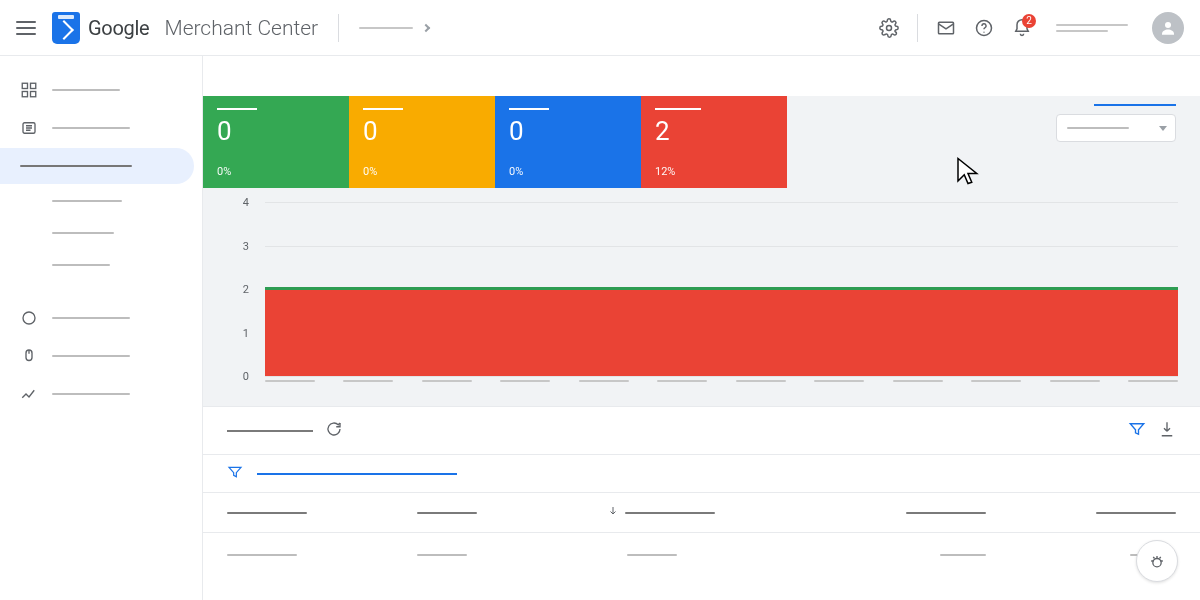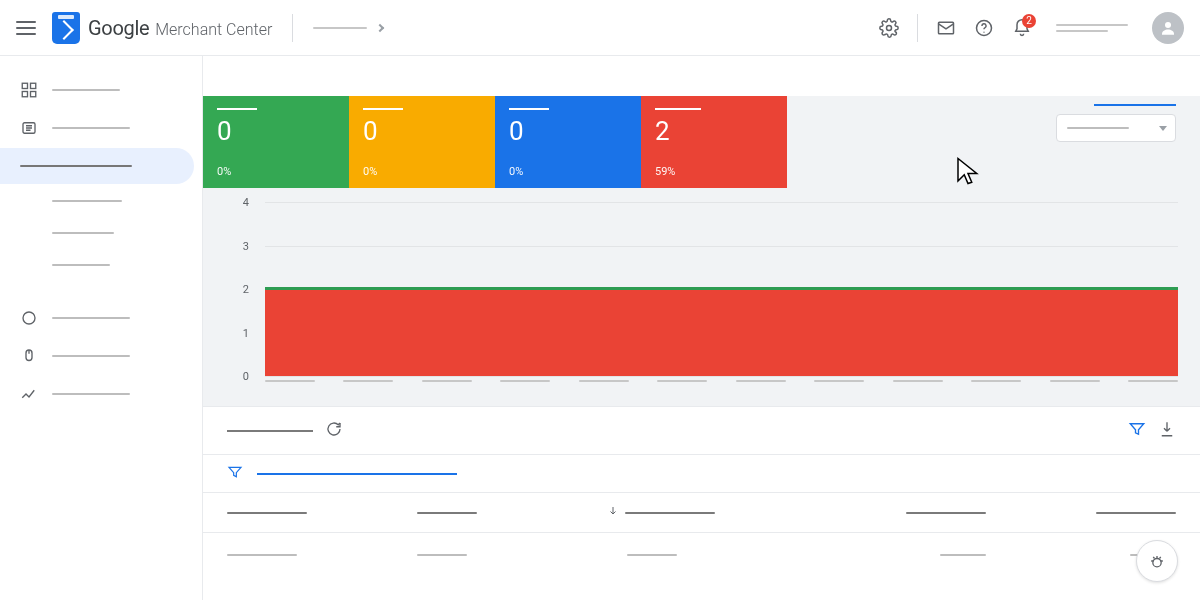--- a/index.html
+++ b/index.html
@@ -5,21 +5,21 @@
   * { box-sizing: border-box; margin: 0; padding: 0; }
   body { font-family: Roboto, Arial, sans-serif; font-size: 13px; color: #3c4043; width: 1200px; height: 600px; overflow: hidden; background: #fff; }
   .header { height: 56px; border-bottom: 1px solid #e8eaed; display: flex; align-items: center; padding: 0 16px; }
   .hamburger { width: 20px; height: 14px; display: flex; flex-direction: column; justify-content: space-between; cursor: pointer; margin-right: 16px; }
   .hamburger span { height: 2px; background: #5f6368; border-radius: 1px; }
   .logo { display: flex; align-items: center; gap: 8px; }
   .logo-badge { width: 28px; height: 32px; background: #1a73e8; border-radius: 3px 3px 5px 5px; position: relative; }
   .logo-badge::before { content:""; position:absolute; top:3px; left:6px; right:6px; height:4px; background:#fff; opacity:.85; border-radius:1px; }
   .logo-badge::after { content:""; position:absolute; top:11px; left:5px; width:12px; height:12px; border:2px solid #fff; border-top:none; border-left:none; transform:rotate(-45deg); }
   .logo-text .g { font-size: 20px; font-weight: 400; color:#3c4043; letter-spacing:-.3px; }
-  .logo-text .mc { font-size: 16px; font-weight: 300; color:#5f6368; margin-left:2px; }
+  .logo-text .mc { font-size: 21px; font-weight: 300; color:#5f6368; margin-left:10px; }
   .vsep { width:1px; height:28px; background:#dadce0; margin: 0 20px; }
   .bc { display:flex; align-items:center; gap:10px; }
   .ph { height:2px; background:#c7c7c7; border-radius:1px; }
   .chev { width:6px; height:6px; border-right:2px solid #9aa0a6; border-top:2px solid #9aa0a6; transform:rotate(45deg); }
   .header-spacer { flex:1; }
   .hicons { display:flex; align-items:center; gap:18px; }
   .hicon { color:#5f6368; cursor:pointer; display:flex; align-items:center; justify-content:center; position:relative; }
   .hicon svg { width:20px; height:20px; }
   .badge { position:absolute; top:-4px; right:-4px; background:#ea4335; color:#fff; font-size:10px; border-radius:8px; min-width:14px; height:14px; display:flex; align-items:center; justify-content:center; padding:0 3px; }
   .avatar { width:32px; height:32px; border-radius:50%; background:#bdc1c6; display:flex; align-items:center; justify-content:center; margin-left:6px; }
@@ -249,21 +249,21 @@
               <div class="topline"></div>
               <div class="big">0</div>
             </div>
           <div class="pct">0%</div>
         </div>
         <div class="card c3">
           <div>
               <div class="topline"></div>
               <div class="big">2</div>
             </div>
-          <div class="pct">59%</div>
+          <div class="pct">12%</div>
         </div>
       </div>
 
       <div class="right-ctrl">
         <div class="active-line"></div>
         <div class="dropdown">
           <span class="ph"></span>
           <span class="dd-caret"></span>
         </div>
       </div>

